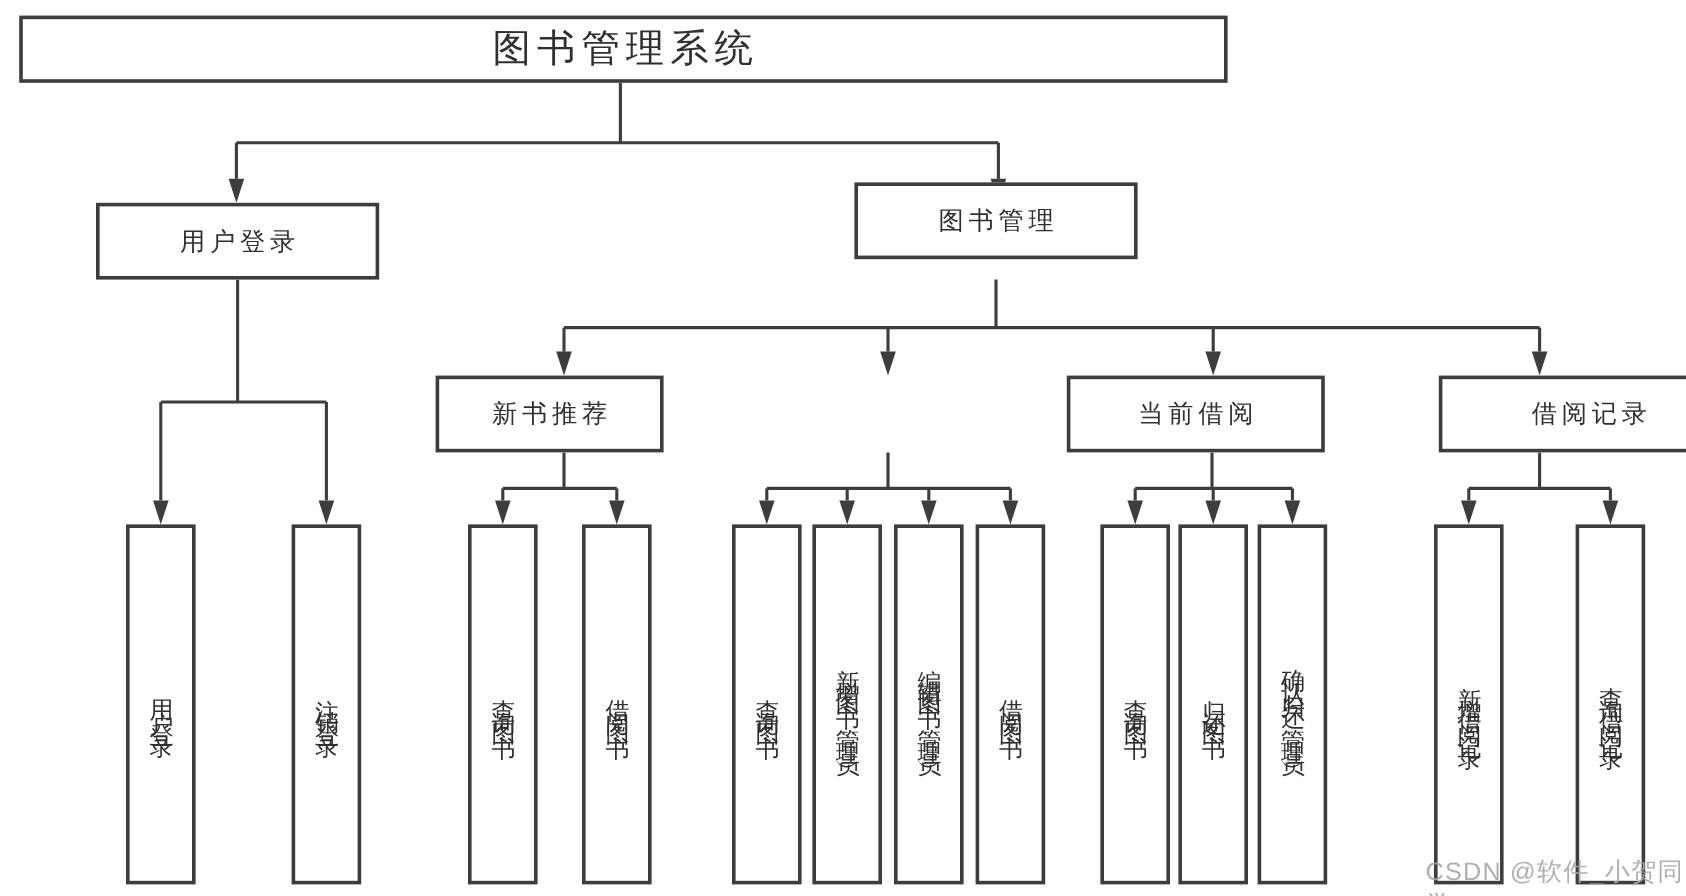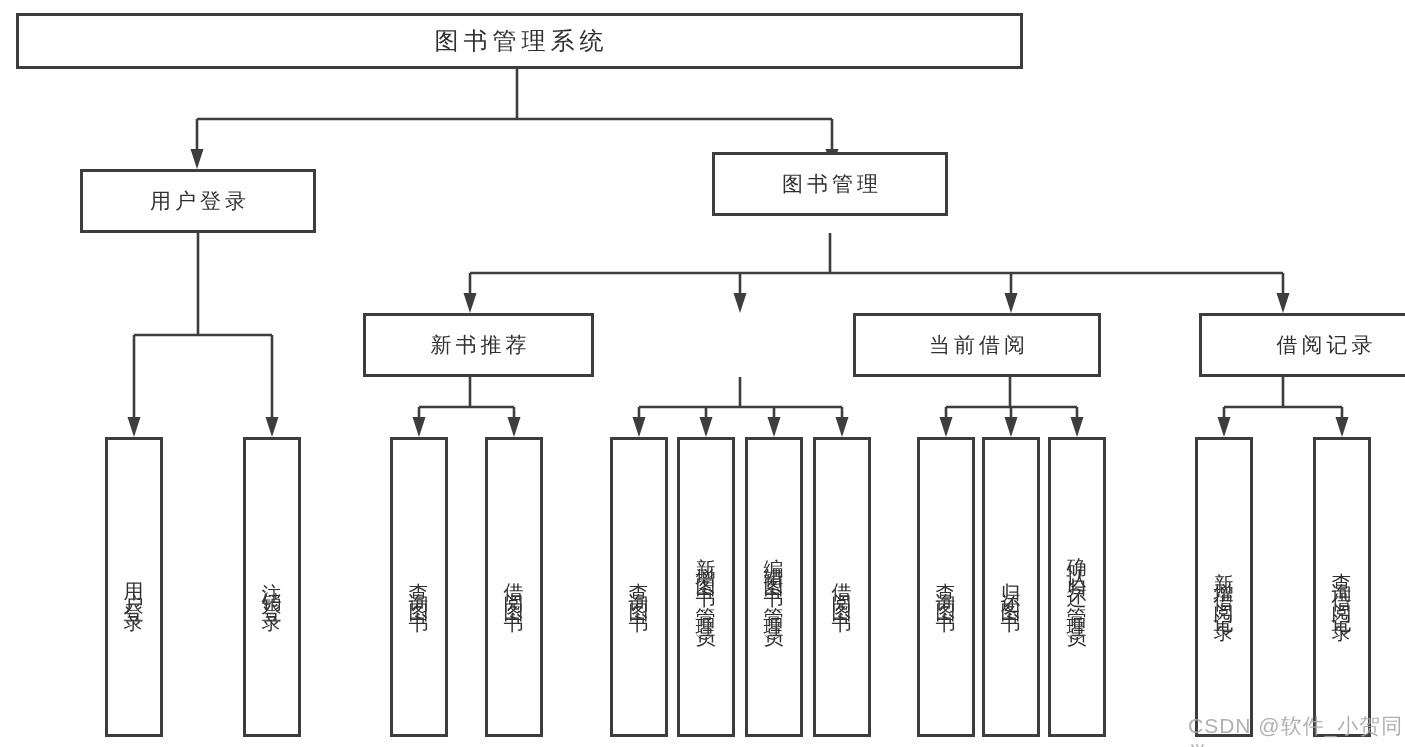--- a/index.html
+++ b/index.html
@@ -15,21 +15,21 @@
   svg.wires{position:absolute;left:0;top:0;width:1405px;height:747px;z-index:1;}
   svg.wires path{stroke:var(--line);stroke-width:2.6;fill:none;}
   svg.wires polygon{fill:var(--line);stroke:none;}
   .hbox{
     position:absolute;z-index:2;background:#fff;
     border:3px solid var(--line);
     display:flex;align-items:center;justify-content:center;
     color:var(--text);font-size:21px;letter-spacing:4px;
     text-indent:4px; 
   }
-  .hbox.root{font-size:24px;letter-spacing:5px;}
+  .hbox.root{font-size:32px;letter-spacing:5px;}
   .leaf{
     position:absolute;z-index:2;background:#fff;
     width:58px;height:300px;border:3px solid var(--line);
     display:flex;align-items:center;justify-content:center;
   }
   .leaf span{
     writing-mode:vertical-rl;text-orientation:mixed;
     color:var(--text);font-size:20px;line-height:1;
     letter-spacing:10px;white-space:nowrap;
   }
@@ -96,22 +96,22 @@
       <polygon points="1217.5,417 1230.5,417 1224,437"></polygon>
     <path d="M1342 407 V417"></path>
       <polygon points="1335.5,417 1348.5,417 1342,437"></polygon>
   </svg>
 
   <div class="hbox root" style="left:16px;top:13px;width:1007px;height:56px;">图书管理系统</div>
 
   <div class="hbox" style="left:80px;top:169px;width:236px;height:64px;">用户登录</div>
   <div class="hbox" style="left:712px;top:152px;width:236px;height:64px;">图书管理</div>
 
-  <div class="hbox" style="left:363px;top:313px;width:231px;height:64px;">新书推荐</div>
-  <div class="hbox" style="left:853px;top:313px;width:248px;height:64px;">当前借阅</div>
+  <div class="hbox" style="left:363px;top:313px;width:190px;height:64px;">新书推荐</div>
+  <div class="hbox" style="left:889px;top:313px;width:215px;height:64px;">当前借阅</div>
   <div class="hbox" style="left:1199px;top:313px;width:251px;height:64px;">借阅记录</div>
 
   <div class="leaf" style="left:105px;top:437px;">
     <span>用户登录</span>
   </div>
   <div class="leaf" style="left:243px;top:437px;">
     <span>注销登录</span>
   </div>
 
   <div class="leaf" style="left:390px;top:437px;">

